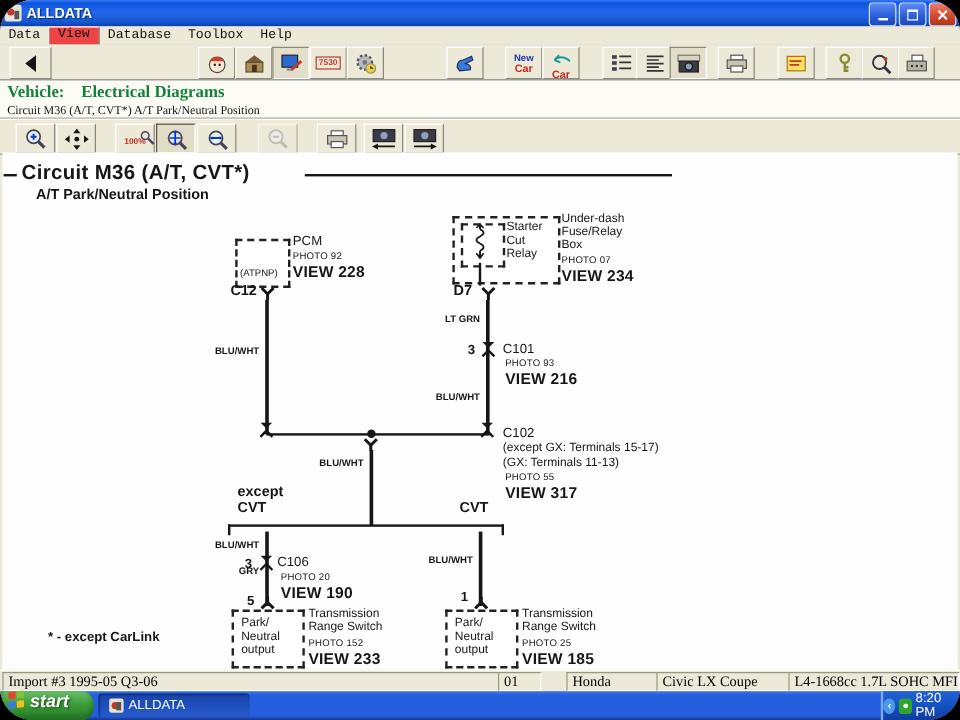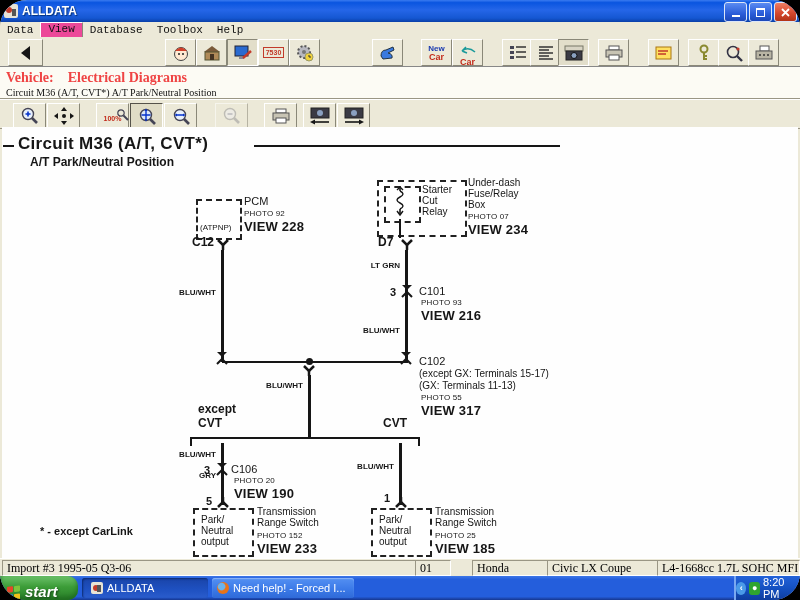--- a/index.html
+++ b/index.html
@@ -15,35 +15,35 @@
   .appicon:before{content:"";position:absolute;left:2px;top:3px;width:6px;height:6px;background:#c23a2a;border-radius:50%;}
   .appicon:after{content:"";position:absolute;right:2px;bottom:2px;width:4px;height:7px;background:#555;}
   .winbtns{position:absolute;right:3px;top:2px;display:flex;gap:2px;}
   .wbtn{width:21px;height:18px;border:1px solid #dce6f8;border-radius:3px;
     background:linear-gradient(180deg,#5a8bf2,#2a5cd8 60%,#1c48b8);display:flex;align-items:center;justify-content:center;}
   .wbtn.close{background:linear-gradient(180deg,#ee7f64,#d6492f 55%,#b23317);}
   
   .menubar{left:0;top:22px;width:800px;height:15px;background:#ece9d8;display:flex;align-items:center;
     font-size:11px;color:#111;border-bottom:1px solid #d8d4c4;}
   .menuitem{padding:0 7px;height:14px;line-height:14px;font-family:Liberation Mono, monospace;}
-  .menuitem.active{background:#ec4899;border:1px solid;border-color:#fff #8a8878 #8a8878 #fff;line-height:12px;}
+  .menuitem.active{background:#ef4444;border:1px solid;border-color:#fff #8a8878 #8a8878 #fff;line-height:12px;}
   
   .toolbar{left:0;top:37px;width:800px;height:29px;background:#ece9d8;border-bottom:1px solid #b8b4a4;}
   .tbtn{position:absolute;top:2px;width:29px;height:25px;border:1px solid;border-color:#fff #8a8878 #8a8878 #fff;
     background:#ece9d8;display:flex;align-items:center;justify-content:center;overflow:hidden;}
   .tbtn.pressed{border-color:#8a8878 #fff #fff #8a8878;background:#e2deca;}
   .tbtn.wide{width:33px;}
   .dtoolbar{left:0;top:99px;width:800px;height:28px;background:#ece9d8;border-bottom:1px solid #9a9684;border-top:1px solid #fff;}
   .dbtn{position:absolute;top:3px;width:31px;height:23px;border:1px solid;border-color:#fff #8a8878 #8a8878 #fff;
     background:#ece9d8;display:flex;align-items:center;justify-content:center;}
   .dbtn.pressed{border-color:#55524a #fff #fff #55524a;background:#e0dcc6;}
   .dbtn.disabled{opacity:.55;}
   
   .vehiclebar{left:0;top:66px;width:800px;height:21px;background:#fcfbf4;border-top:1px solid #888;
-    font-family:"Liberation Serif",serif;color:#ef4444;display:flex;align-items:center;}
+    font-family:"Liberation Serif",serif;color:#15803d;display:flex;align-items:center;}
   .vlabel{font-size:14px;font-weight:bold;margin-left:6px;}
   .vvalue{font-size:14px;font-weight:bold;margin-left:14px;}
   .crumbbar{left:0;top:87px;width:800px;height:12px;background:#fcfbf4;border-bottom:1px solid #9a9684;
     font-family:"Liberation Serif",serif;font-size:10px;color:#111;padding-left:6px;box-sizing:border-box;}
   
   .diagram{left:2px;top:127px;width:796px;height:431px;background:#fefefe;color:#161616;}
   .wire{position:absolute;background:#161616;}
   .dashbox{position:absolute;border:2px dashed #222;background:#fff;}
   .t17{font-size:17px;font-weight:bold;letter-spacing:.3px;}
   .t12b{font-size:12px;font-weight:bold;}
@@ -58,21 +58,21 @@
   
   .statusbar{left:0;top:558px;width:800px;height:18px;background:#ece9d8;border-top:1px solid #fff;
     font-family:"Liberation Serif",serif;font-size:12px;color:#000;}
   .sfield{position:absolute;top:1px;height:14px;border:1px solid;border-color:#9a9684 #fff #fff #9a9684;
     padding:0 4px;line-height:14px;background:#ece9d8;white-space:nowrap;overflow:hidden;}
   
   .taskbar{left:0;top:576px;width:800px;height:24px;
     background:linear-gradient(180deg,#3d77e8 0%,#245edc 14%,#245edc 86%,#16368e 100%);}
   .startbtn{position:absolute;left:0;top:0;width:78px;height:24px;border-radius:0 10px 10px 0;
     background:linear-gradient(180deg,#6cc26a 0%,#3c9c38 45%,#2a822a 100%);
-    display:flex;align-items:flex-end;color:#fff;font-weight:bold;font-style:italic;font-size:15px;
+    display:flex;align-items:flex-start;color:#fff;font-weight:bold;font-style:italic;font-size:15px;
     text-shadow:1px 1px 2px #1a4a1a;box-shadow:inset 0 -3px 5px #1f6b1f;}
   .flag{width:14px;height:14px;margin:0 4px 0 7px;display:grid;grid-template-columns:6px 6px;grid-gap:1px;transform:skewY(-6deg);}
   .flag div{height:6px;border-radius:1px;}
   .taskbtn{position:absolute;top:2px;height:20px;border-radius:3px;display:flex;align-items:center;
     color:#fff;font-size:11px;padding:0 5px;box-sizing:border-box;white-space:nowrap;overflow:hidden;}
   .taskbtn.active{background:linear-gradient(180deg,#1a44a8,#1e50c0 55%,#2a5ccc);box-shadow:inset 1px 1px 2px #0c2a70;}
   .taskbtn.idle{background:linear-gradient(180deg,#5490f2,#3c7ae8 55%,#2f6ad8);box-shadow:inset 0 1px 1px #8ab4f8;}
   .tray{position:absolute;right:0;top:0;width:66px;height:24px;
     background:linear-gradient(180deg,#2262d8 0%,#1551c2 50%,#0f3d9e 100%);
     border-left:2px solid #7aa8f0;display:flex;align-items:center;justify-content:flex-end;
@@ -450,24 +450,20 @@
           <div style="background:#7ec43a;"></div>
         <div style="background:#3a7ae0;"></div>
           <div style="background:#f2c01a;"></div>
       </span>
       <span>start</span>
     </div>
     <div class="taskbtn active" style="left:82px;width:126px;">
       <span class="appicon" style="width:12px;height:12px;margin-right:4px;flex:none;"></span>
       <span>ALLDATA</span>
     </div>
-    <div class="taskbtn idle" style="left:212px;width:142px;">
-      <span style="width:12px;height:12px;border-radius:50%;margin-right:4px;flex:none;background:radial-gradient(circle at 38% 38%,#6ab4f0 0 30%,#e8731a 42% 100%);"></span>
-      <span>Need help! - Forced I...</span>
-    </div>
     <div class="tray">
       <span class="trayicon" style="background:#4a9ae8;">‹</span>
       <span class="trayicon" style="background:#2fa42f;border-radius:3px;">●</span>
       <span>8:20 PM</span>
     </div>
   </div>
 
 </div>
 
 </body></html>

